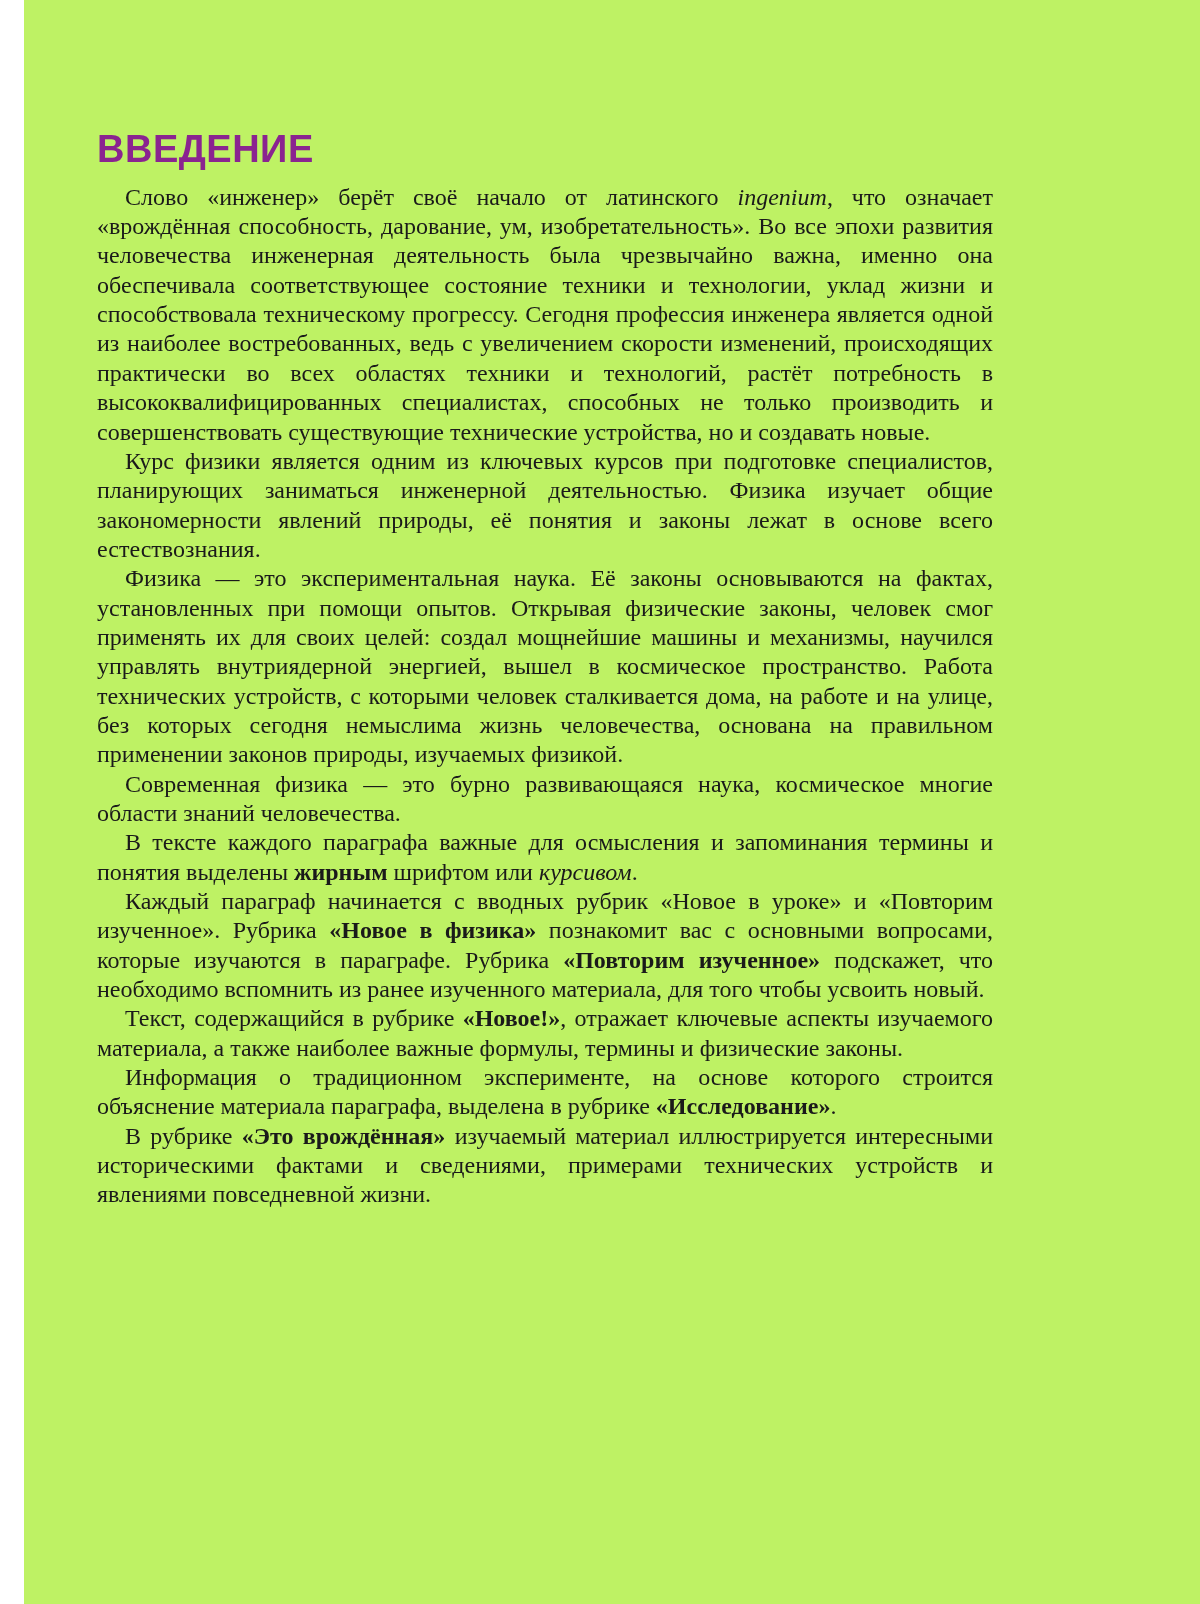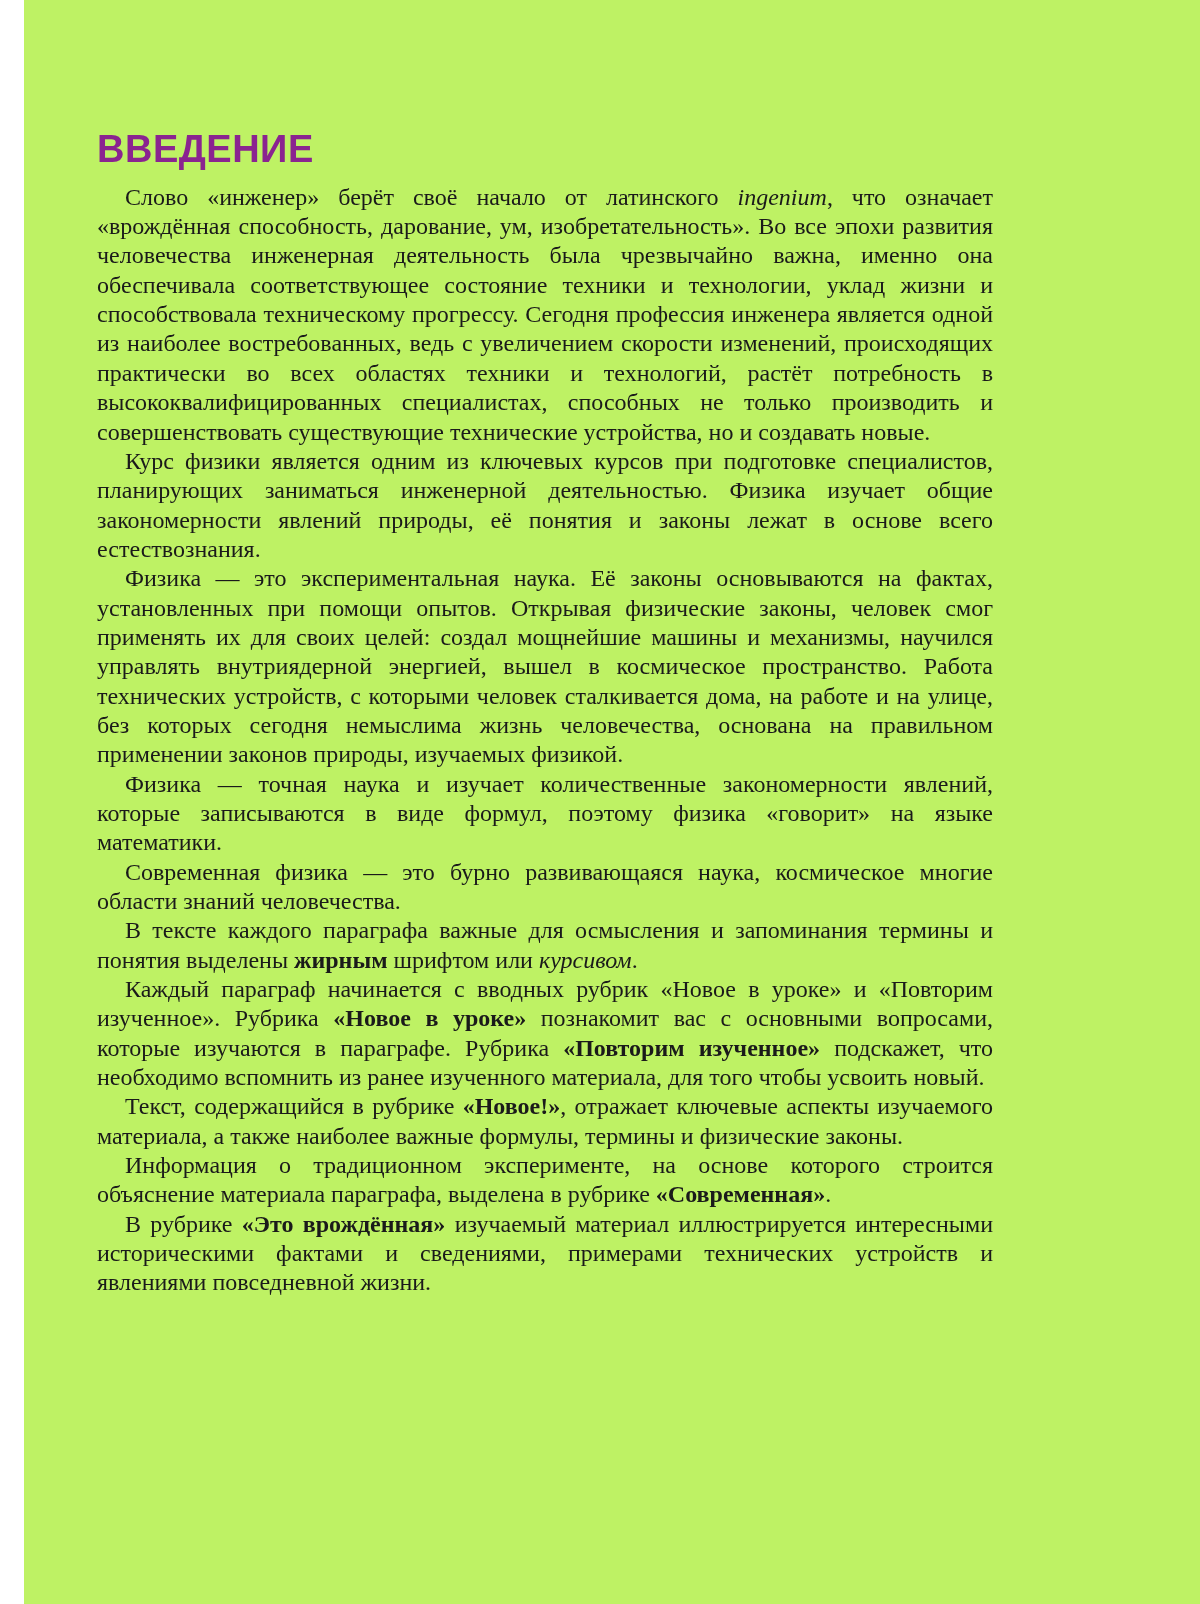--- a/index.html
+++ b/index.html
@@ -65,23 +65,22 @@
 
 <div class="page" style="background: #bef264; margin-left: 24px;">
   <div class="content">
 
     <h1 class="page-title" style="color: rgb(138, 36, 144);">ВВЕДЕНИЕ</h1>
 
     <div class="body-text">
       <p>Слово «инженер» берёт своё начало от латинского <i>ingenium</i>, что означает «врождённая способность, дарование, ум, изобретательность». Во все эпохи развития человечества инженерная деятельность была чрезвычайно важна, именно она обеспечивала соответствующее состояние техники и технологии, уклад жизни и способствовала техническому прогрессу. Сегодня профессия инженера является одной из наиболее востребованных, ведь с увеличением скорости изменений, происходящих практически во всех областях техники и технологий, растёт потребность в высококвалифицированных специалистах, способных не только производить и совершенствовать существующие технические устройства, но и создавать новые.</p>
       <p>Курс физики является одним из ключевых курсов при подготовке специалистов, планирующих заниматься инженерной деятельностью. Физика изучает общие закономерности явлений природы, её понятия и законы лежат в основе всего естествознания.</p>
       <p>Физика — это экспериментальная наука. Её законы основываются на фактах, установленных при помощи опытов. Открывая физические законы, человек смог применять их для своих целей: создал мощнейшие машины и механизмы, научился управлять внутриядерной энергией, вышел в космическое пространство. Работа технических устройств, с которыми человек сталкивается дома, на работе и на улице, без которых сегодня немыслима жизнь человечества, основана на правильном применении законов природы, изучаемых физикой.</p>
-      <p>Физика — точная наука и изучает количественные закономерности явлений, которые записываются в виде формул, поэтому физика «говорит» на языке математики.</p>
       <p>Современная физика — это бурно развивающаяся наука, космическое многие области знаний человечества.</p>
       <p>В тексте каждого параграфа важные для осмысления и запоминания термины и понятия выделены <b>жирным</b> шрифтом или <i>курсивом</i>.</p>
-      <p>Каждый параграф начинается с вводных рубрик «Новое в уроке» и «Повторим изученное». Рубрика <b>«Новое в уроке»</b> познакомит вас с основными вопросами, которые изучаются в параграфе. Рубрика <b>«Повторим изученное»</b> подскажет, что необходимо вспомнить из ранее изученного материала, для того чтобы усвоить новый.</p>
+      <p>Каждый параграф начинается с вводных рубрик «Новое в уроке» и «Повторим изученное». Рубрика <b>«Новое в физика»</b> познакомит вас с основными вопросами, которые изучаются в параграфе. Рубрика <b>«Повторим изученное»</b> подскажет, что необходимо вспомнить из ранее изученного материала, для того чтобы усвоить новый.</p>
       <p>Текст, содержащийся в рубрике <b>«Новое!»</b>, отражает ключевые аспекты изучаемого материала, а также наиболее важные формулы, термины и физические законы.</p>
-      <p>Информация о традиционном эксперименте, на основе которого строится объяснение материала параграфа, выделена в рубрике <b>«Современная»</b>.</p>
+      <p>Информация о традиционном эксперименте, на основе которого строится объяснение материала параграфа, выделена в рубрике <b>«Исследование»</b>.</p>
       <p>В рубрике <b>«Это врождённая»</b> изучаемый материал иллюстрируется интересными историческими фактами и сведениями, примерами технических устройств и явлениями повседневной жизни.</p>
     </div>
 
   </div>
 </div>
 
 </body></html>

